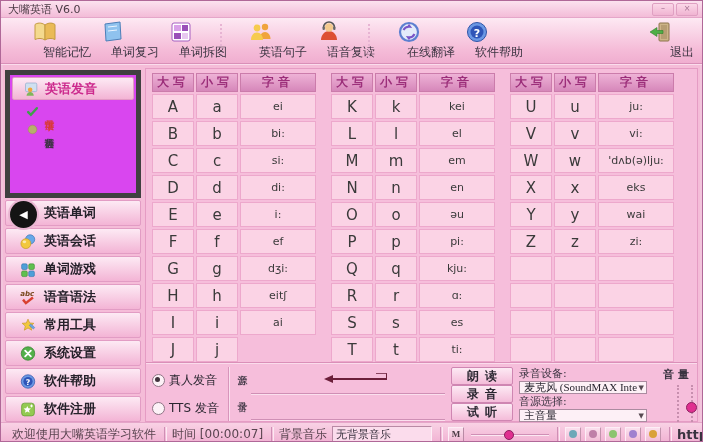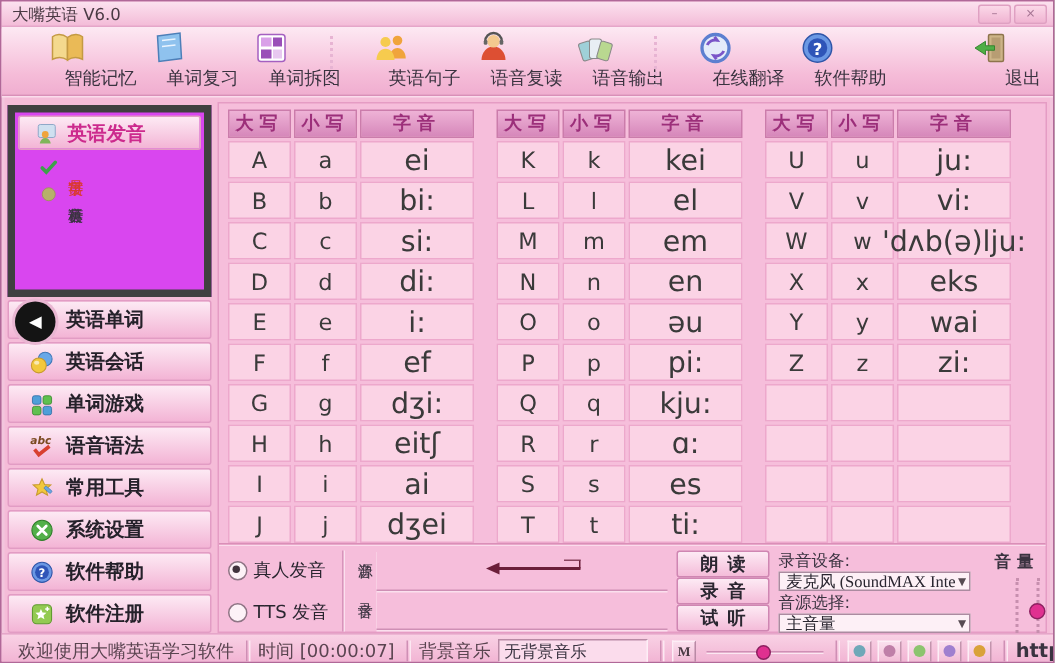--- a/index.html
+++ b/index.html
@@ -45,21 +45,21 @@
   .content{flex:1;box-sizing:border-box;margin:4px 4px 0 2px;border:1px solid #e59cc4;
     background:#f6bedb;display:flex;flex-direction:column;}
   .table-area{flex:1;display:flex;gap:15px;padding:4px 4px 0 6px;}
   .tgroup{display:grid;grid-template-columns:42px 42px 76px;gap:2px;align-content:start;}
   .th{height:17px;display:flex;align-items:center;justify-content:center;font-size:12px;font-weight:bold;
     letter-spacing:4px;color:#9c2f7a;background:linear-gradient(#eeb2d6,#d687ba);
     border:1px solid #cb7cab;}
   .tc{height:23px;display:flex;align-items:center;justify-content:center;
     background:#fbd3e5;border:1px solid #eda8cc;}
   .tc.letter{font-size:15px;color:#3a3a3a;}
-  .tc.phon{font-size:19px;color:#3a3a3a;}
+  .tc.phon{font-size:11px;color:#3a3a3a;}
   
   .controls{height:62px;box-sizing:border-box;border-top:1px solid #da8fb8;box-shadow:0 1px 0 #fbdcec inset;
     display:flex;align-items:stretch;padding:3px 4px 2px 6px;}
   .radio-col{width:72px;display:flex;flex-direction:column;justify-content:space-around;}
   .radiorow{display:flex;align-items:center;gap:4px;font-size:12px;color:#2a2630;cursor:pointer;}
   .radio{width:11px;height:11px;border-radius:50%;background:#fdf2f7;border:1px solid #8f7585;position:relative;}
   .radio.checked::after{content:"";position:absolute;left:2px;top:2px;width:5px;height:5px;border-radius:50%;background:#42333d;}
   .vdiv{width:0;border-left:1px solid #d795bb;border-right:1px solid #fbe0ee;margin:1px 4px;}
   .slider-col{flex:1;display:flex;flex-direction:column;justify-content:space-between;padding:1px 6px 2px 2px;}
   .srow{flex:1;display:flex;align-items:stretch;gap:3px;}
@@ -154,30 +154,20 @@
       </div>
       <div class="tbitem">
         <span class="tbic"><svg viewBox="0 0 24 24">
             <path d="M4 20c0-5 3.5-9 8-9s8 4 8 9z" fill="#dd4f33"></path>
             <circle cx="12" cy="7.5" r="4.2" fill="#f3c98e"></circle>
             <path d="M6.5 7.5a5.5 5.5 0 0111 0" fill="none" stroke="#555" stroke-width="1.6"></path>
             <rect x="5.5" y="6.5" width="2.4" height="3.4" rx="1" fill="#666"></rect>
             <rect x="16.1" y="6.5" width="2.4" height="3.4" rx="1" fill="#666"></rect>
           </svg></span>
         <span class="tblabel">语音复读</span>
-      </div>
-      <div class="tbitem">
-        <span class="tbic"><svg viewBox="0 0 24 24">
-            <g stroke="#8a8a8a" stroke-width=".7">
-              <rect x="2" y="8" width="8" height="12" rx="1.5" fill="#9fd0d8" transform="rotate(-18 6 14)"></rect>
-              <rect x="8" y="6" width="8" height="13" rx="1.5" fill="#e8eef4"></rect>
-              <rect x="14" y="8" width="8" height="12" rx="1.5" fill="#b9d890" transform="rotate(16 18 14)"></rect>
-            </g>
-          </svg></span>
-        <span class="tblabel">语音输出</span>
       </div>
       <span class="tbsep"></span>
       <div class="tbitem">
         <span class="tbic"><svg viewBox="0 0 24 24">
             <circle cx="12" cy="12" r="9" fill="#e4ebfa" stroke="#5d7fd0" stroke-width="2.2"></circle>
             <path d="M6.5 10a6 5 0 016.5-3.2l-1.6-2.2M17.5 14a6 5 0 01-6.5 3.2l1.6 2.2" fill="none" stroke="#7a55c8" stroke-width="2"></path>
           </svg></span>
         <span class="tblabel">在线翻译</span>
       </div>
       <div class="tbitem">
@@ -319,21 +309,20 @@
             <div class="tc letter">g</div>
             <div class="tc phon">dʒi:</div>
             <div class="tc letter">H</div>
             <div class="tc letter">h</div>
             <div class="tc phon">eitʃ</div>
             <div class="tc letter">I</div>
             <div class="tc letter">i</div>
             <div class="tc phon">ai</div>
             <div class="tc letter">J</div>
             <div class="tc letter">j</div>
-            <div class="tc phon">dʒei</div>
           </div>
           <div class="tgroup">
             <div class="th">大写</div>
             <div class="th">小写</div>
             <div class="th">字音</div>
             <div class="tc letter">K</div>
             <div class="tc letter">k</div>
             <div class="tc phon">kei</div>
             <div class="tc letter">L</div>
             <div class="tc letter">l</div>

